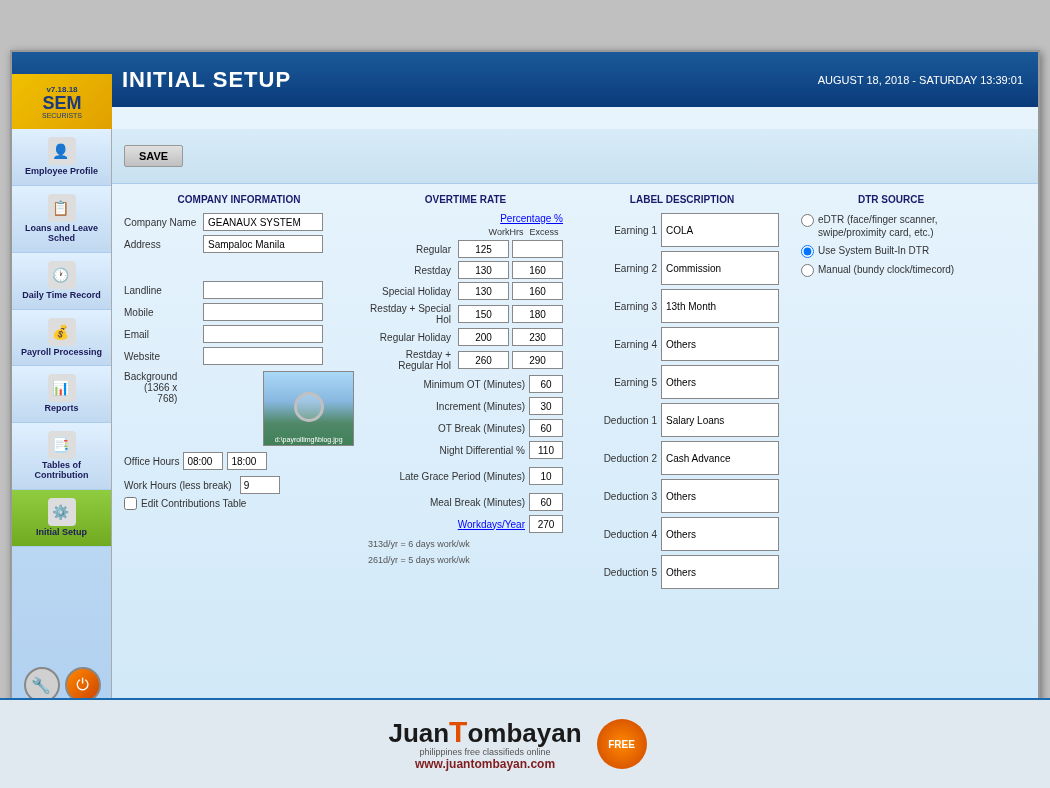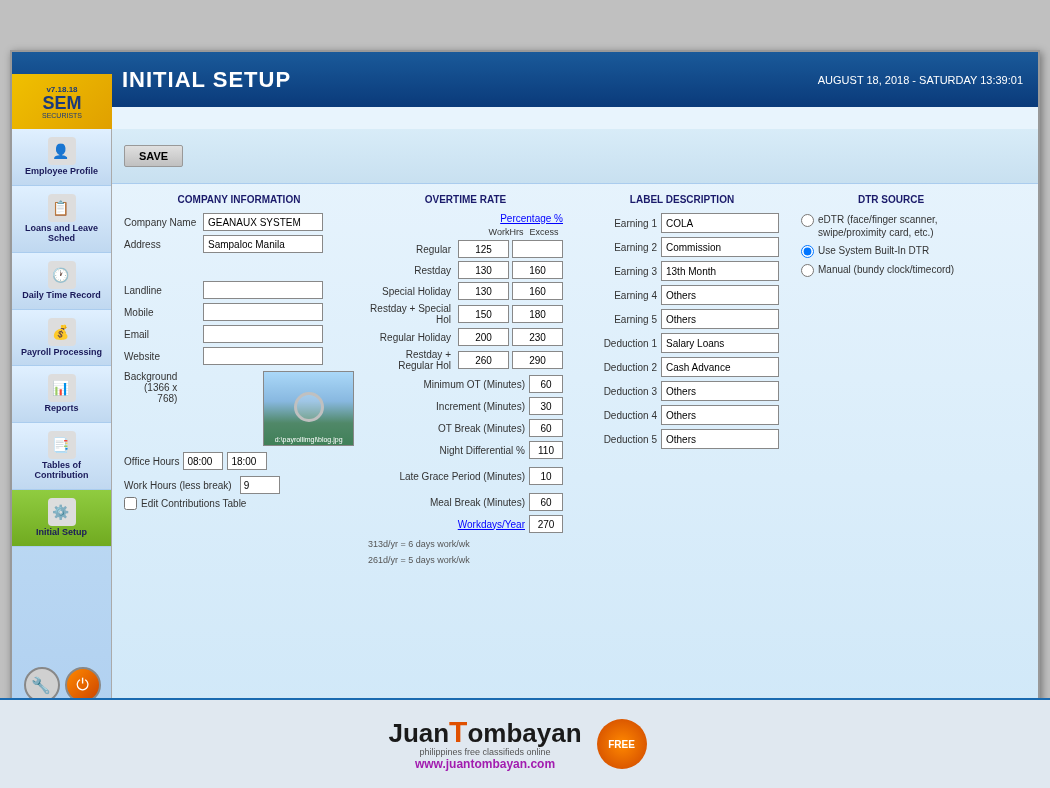--- a/index.html
+++ b/index.html
@@ -395,21 +395,21 @@
       width: 80px;
       text-align: right;
       margin-right: 4px;
     }
     .label-input {
       width: 118px;
       border: 1px solid #888;
       background: white;
       padding: 8px 4px;
       font-size: 10px;
-      height: 20px;
+      height: 34px;
     }
 
     
     .dtr-source { width: 180px; }
     .radio-row {
       display: flex;
       align-items: flex-start;
       margin-bottom: 5px;
     }
     .radio-row input[type=radio] { margin-right: 4px; margin-top: 1px; }
@@ -710,18 +710,18 @@
     </div>
   </div>
 </div>
 
 <div class="bottom-watermark">
   <div class="watermark-logo">
     <div style="font-size:26px; font-weight:bold; line-height:1;">
       <span style="color:#1a1a1a;">J</span><span style="color:#1a1a1a;">uan</span><span style="color:#e05000; font-size:30px;">T</span><span style="color:#1a1a1a;">ombayan</span>
     </div>
     <div style="font-size:9px; color:#555;">philippines   free classifieds online</div>
-    <div style="font-size:12px; color:#a21caf; font-weight:bold;">www.juantombayan.com</div>
+    <div style="font-size:12px; color:#7f1d1d; font-weight:bold;">www.juantombayan.com</div>
   </div>
   <div class="orange-circle">
     <span class="orange-circle-text">FREE</span>
   </div>
 </div>
 
 </body></html>

